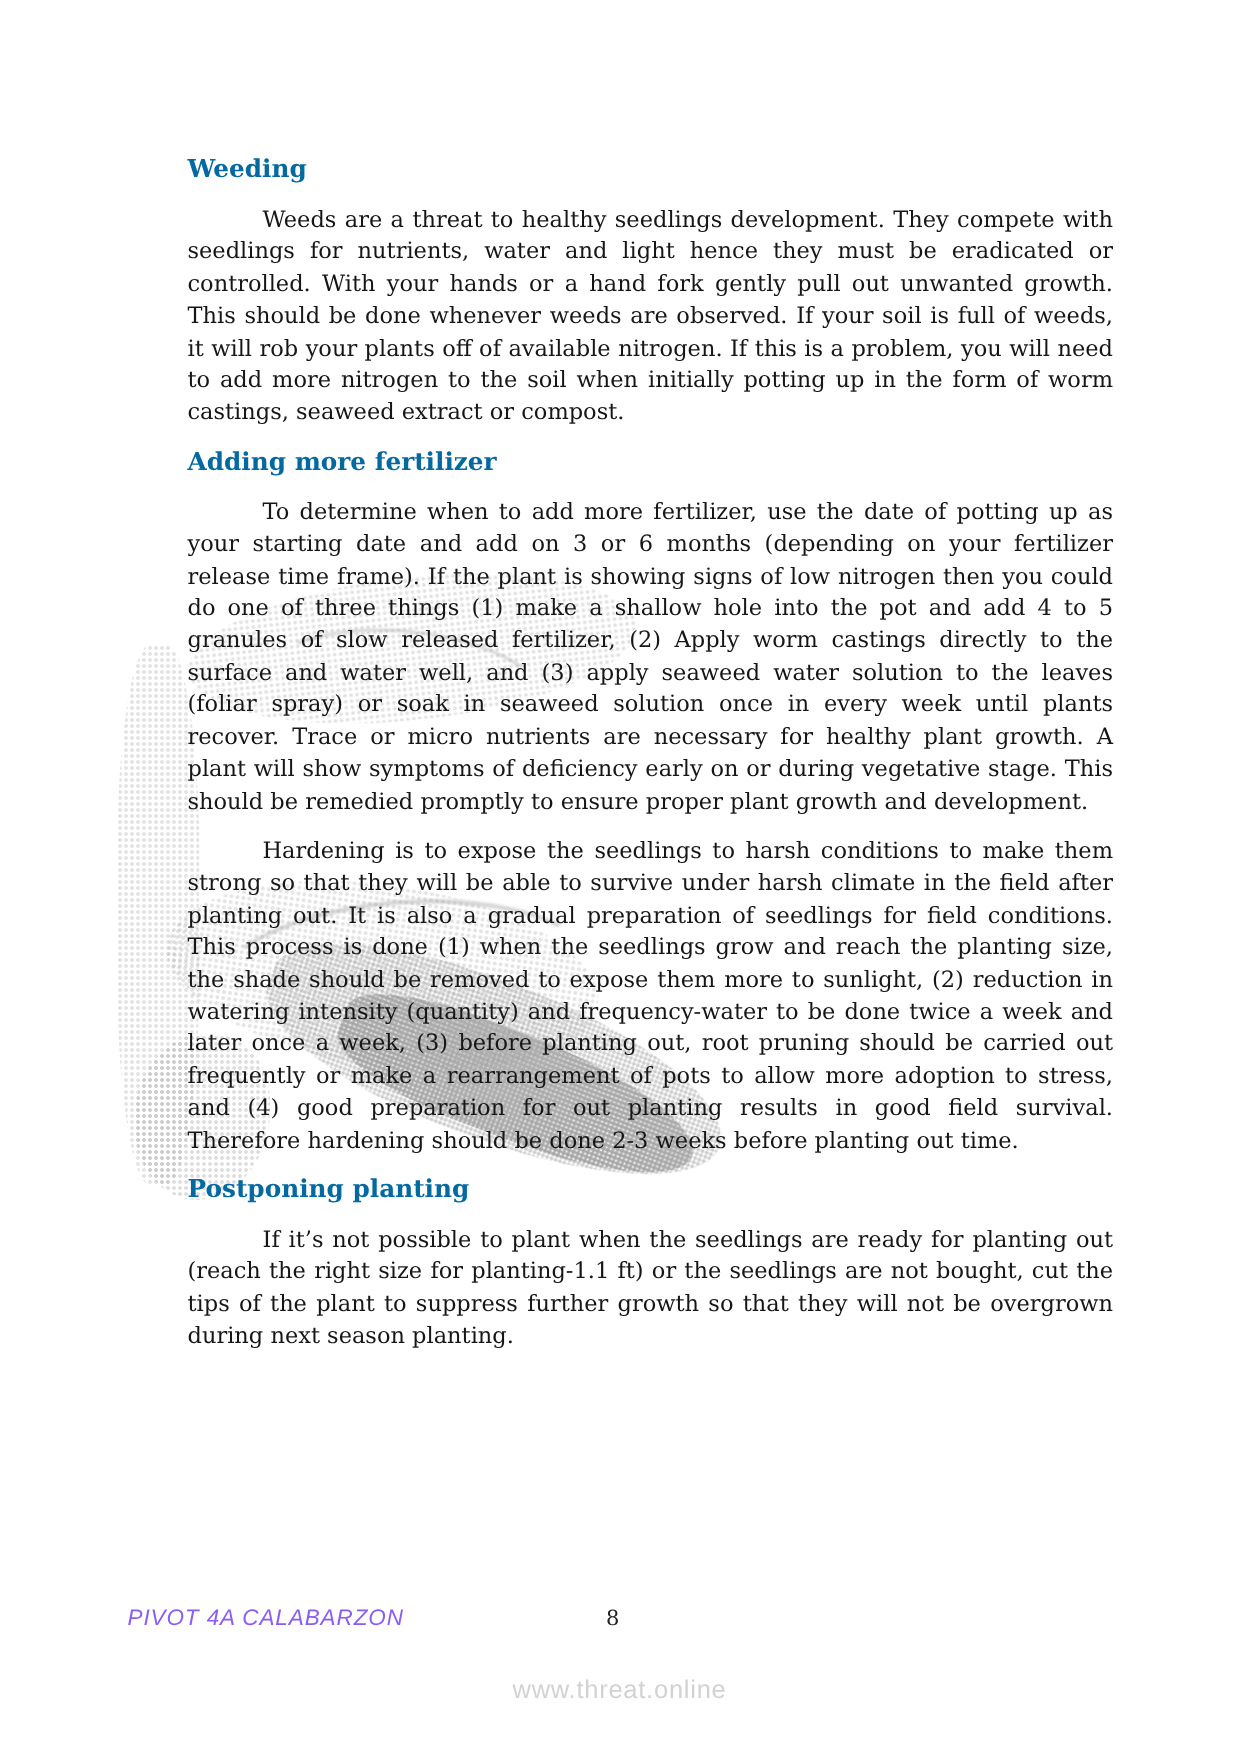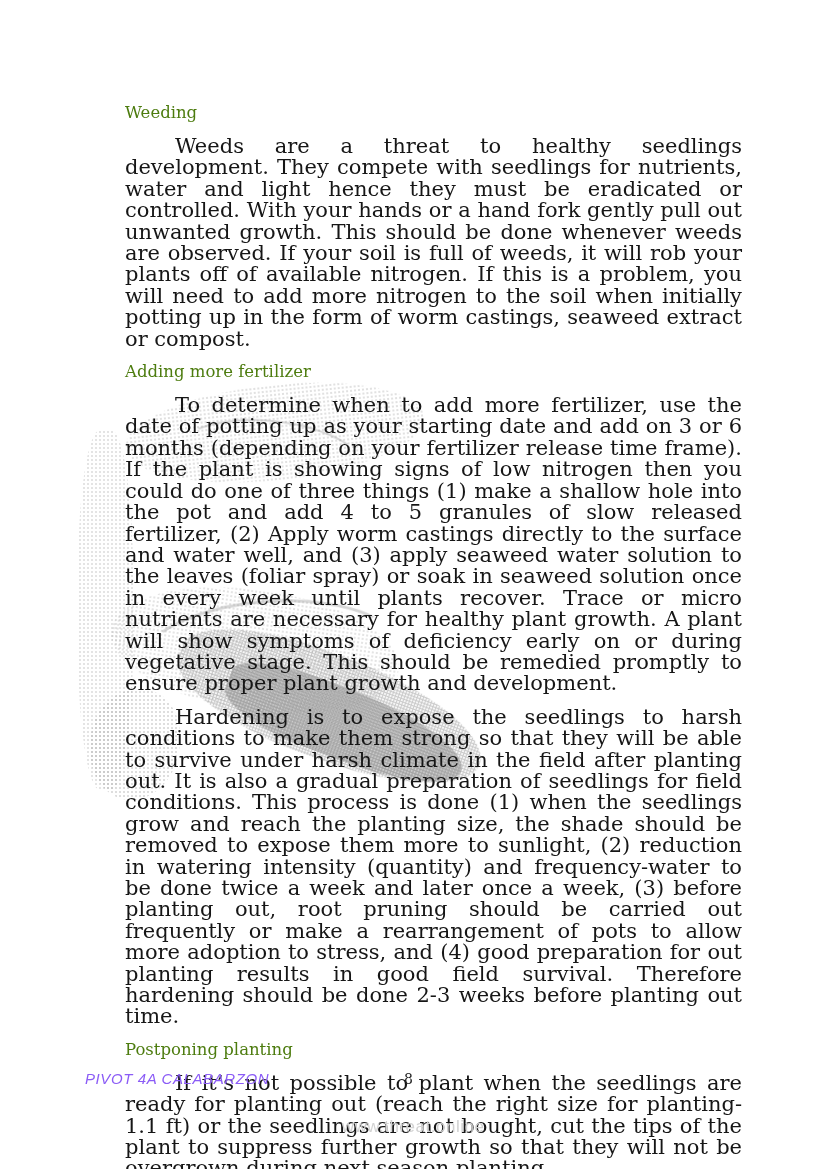--- a/index.html
+++ b/index.html
@@ -79,27 +79,27 @@
   
   .content {
     position: absolute;
     left: 125px;
     top: 103px;
     width: 617px;
     z-index: 2;
   }
   .doc-heading {
     font-size: 16.5px;
-    font-weight: 400;
+    font-weight: 700;
     line-height: 20px;
     margin-bottom: 13px;
-    color: #4d7c0f;
+    color: #0369a1;
   }
   .doc-paragraph {
-    font-size: 21px;
+    font-size: 15px;
     line-height: 21.4px;
     text-align: justify;
     text-indent: 50px;
     margin-bottom: 12px;
     color: #161616;
   }
 
   
   .footer-title {
     position: absolute;

